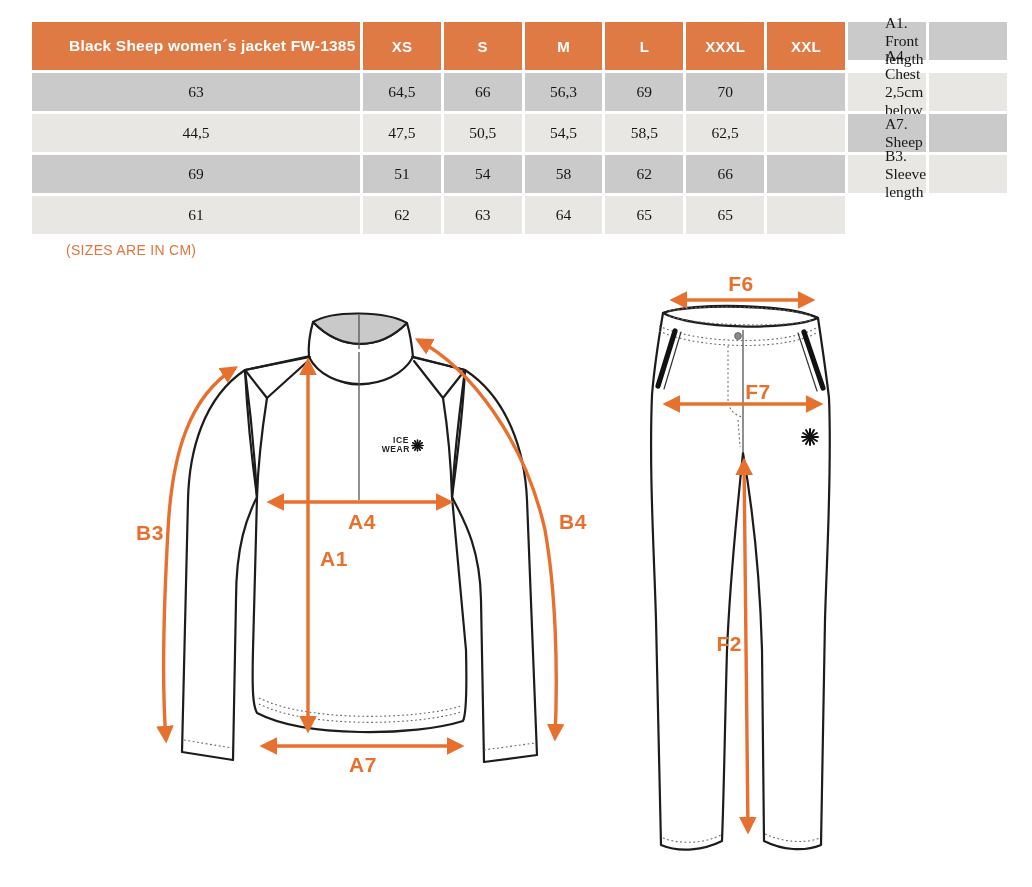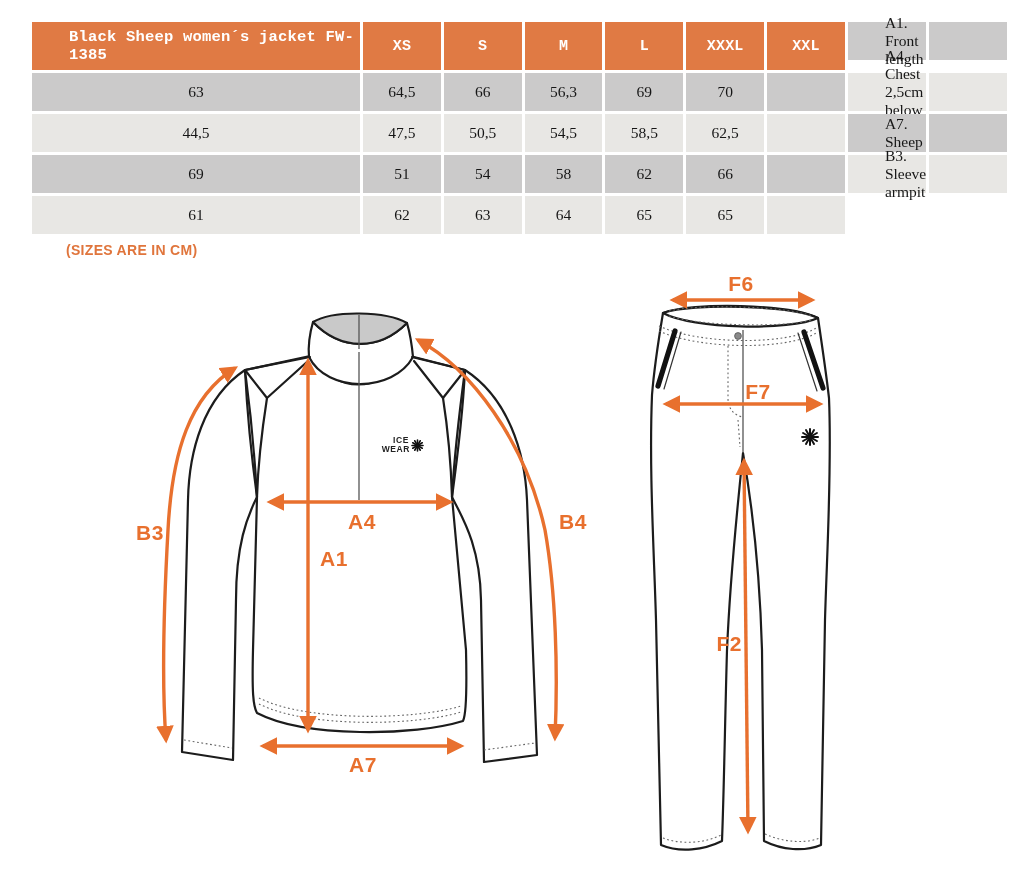--- a/index.html
+++ b/index.html
@@ -6,37 +6,37 @@
   body{
     width:1032px;height:887px;position:relative;overflow:hidden;
     background:#ffffff;font-family:"Liberation Sans",sans-serif;
   }
   
   .size-table{
     position:absolute;left:32px;top:22px;width:975px;
     display:grid;grid-template-columns:328px repeat(8,1fr);
     gap:3px;background:#ffffff;
   }
-  .cell{display:flex;align-items:center;justify-content:center;box-sizing:border-box;font-family:Liberation Mono, monospace;}
+  .cell{display:flex;align-items:center;justify-content:center;box-sizing:border-box;}
   .hcell{
     background:var(--header_bg,#e07a44);color:#ffffff;
     font-weight:700;font-size:15px;height:48px;letter-spacing:.2px;
   }
   .title-cell{justify-content:flex-start;padding-left:37px;font-size:15.5px;}
   .dcell{
     height:38px;font-family:"Liberation Serif",serif;
     font-size:15.5px;color:#161616;
   }
   .label-cell{justify-content:flex-start;padding-left:37px;}
   .row-dark{background:var(--row_dark,#cbcaca);}
   .row-light{background:var(--row_light,#e8e7e4);}
   
   .note{
     position:absolute;left:66px;top:242px;
-    font-size:14px;font-weight:700;letter-spacing:.3px;
+    font-size:14px;font-weight:400;letter-spacing:.3px;
     color:var(--note,#e0753c);
   }
   
   .diagram{position:absolute;left:0;top:268px;width:1032px;height:619px;}
   .outline{fill:#ffffff;stroke:var(--line,#1c1c1c);stroke-width:2.2;stroke-linejoin:round;stroke-linecap:round;}
   .outline-n{fill:none;stroke:var(--line,#1c1c1c);stroke-width:2.2;stroke-linejoin:round;stroke-linecap:round;}
   .graytop{fill:#c9c9c9;stroke:var(--line,#1c1c1c);stroke-width:2.2;stroke-linejoin:round;}
   .thin{fill:none;stroke:#555;stroke-width:1.3;}
   .stitch{fill:none;stroke:#666;stroke-width:1.1;stroke-dasharray:1.8 2.6;}
   .pocket-thick{fill:none;stroke:#111;stroke-width:5.2;stroke-linecap:round;}
@@ -87,21 +87,21 @@
   <div class="cell dcell row-dark label-cell">A7. Sheep</div>
   <div class="cell dcell row-dark"></div>
   <div class="cell dcell row-dark">69</div>
   <div class="cell dcell row-dark">51</div>
   <div class="cell dcell row-dark">54</div>
   <div class="cell dcell row-dark">58</div>
   <div class="cell dcell row-dark">62</div>
   <div class="cell dcell row-dark">66</div>
   <div class="cell dcell row-dark"></div>
 
-  <div class="cell dcell row-light label-cell">B3. Sleeve armpit</div>
+  <div class="cell dcell row-light label-cell">B3. Sleeve length</div>
   <div class="cell dcell row-light"></div>
   <div class="cell dcell row-light">61</div>
   <div class="cell dcell row-light">62</div>
   <div class="cell dcell row-light">63</div>
   <div class="cell dcell row-light">64</div>
   <div class="cell dcell row-light">65</div>
   <div class="cell dcell row-light">65</div>
   <div class="cell dcell row-light"></div>
 </div>
 

